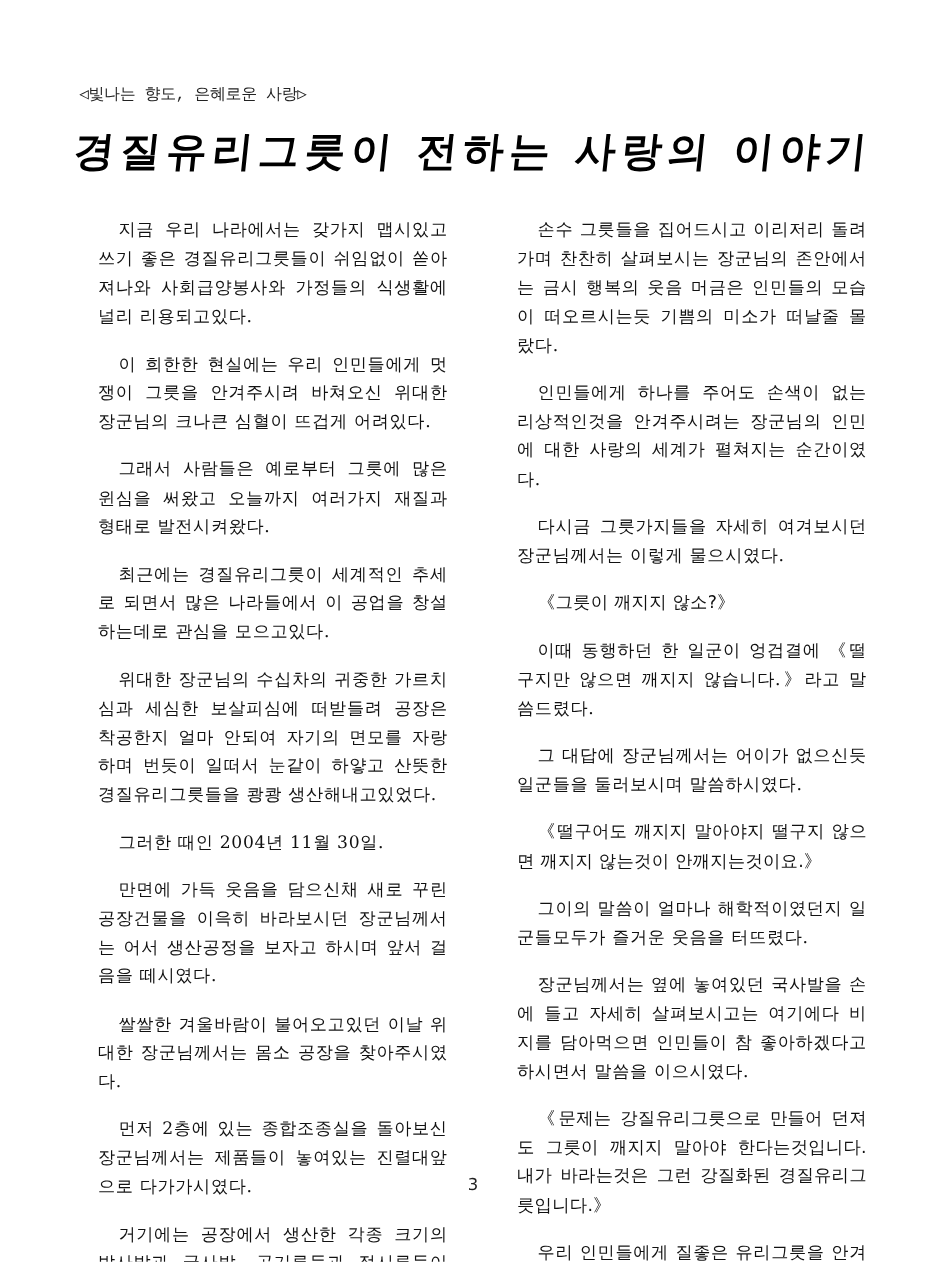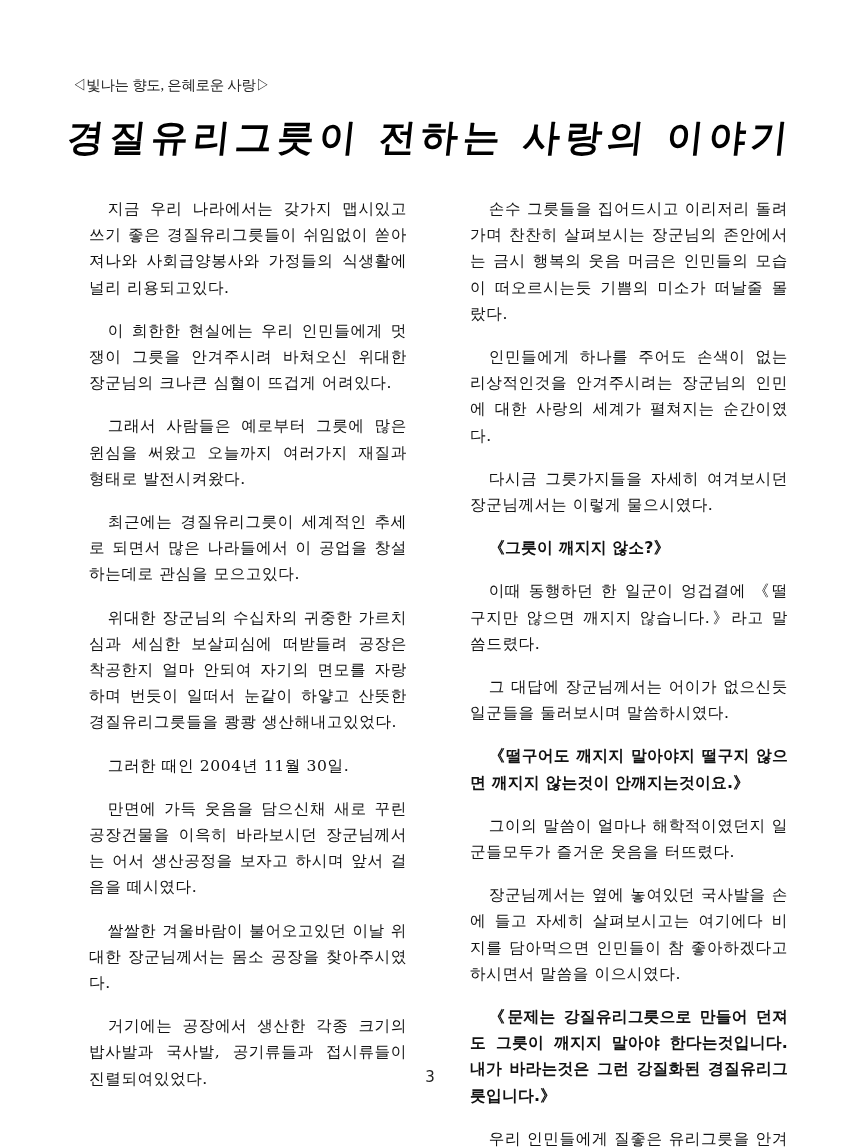--- a/index.html
+++ b/index.html
@@ -1,46 +1,47 @@
 <!DOCTYPE html>
 <html><head>
 <meta charset="utf-8">
 <style>
   html, body { margin: 0; padding: 0; background: #ffffff; }
   body { width: 860px; height: 1147px; position: relative; overflow: hidden;
          font-family: "DejaVu Serif", "Liberation Serif", serif; color: #111; }
-  .kicker { position: absolute; left: 72px; top: 76px; font-family: Liberation Serif, serif;
+  .kicker { position: absolute; left: 72px; top: 76px; font-family: Liberation Mono, monospace;
             font-size: 14.5px; color: #222; letter-spacing: -0.3px; }
   .title { position: absolute; left: 0; width: 860px; top: 113px; text-align: center;
            font-family: "DejaVu Serif", serif; font-weight: bold; font-size: 37px;
            letter-spacing: 5px; color: #000; transform: skewX(-6deg); }
   .col { position: absolute; top: 179px; width: 352px; font-size: 15.6px; line-height: 26.2px;
          text-align: justify; letter-spacing: 0.6px; }
   .col.left { left: 72px; }
   .col.right { left: 453px; }
   .col p { margin: 17px; text-indent: 1.2em; }
-  .col p.quote { font-family: "DejaVu Sans", sans-serif; letter-spacing: 0.2px; font-size: 15.8px; font-weight: bold; }
+  .col p.quote { font-family: "DejaVu Sans", sans-serif; letter-spacing: 0.2px; font-size: 15.8px; }
   .page-number { position: absolute; top: 1068px; left: 0; width: 860px; text-align: center;
                  font-family: "DejaVu Sans", sans-serif; font-size: 15px; color: #222; }
 </style>
 </head>
 <body>
 
 <div class="kicker">◁빛나는 향도, 은혜로운 사랑▷</div>
 <div class="title">경질유리그릇이 전하는 사랑의 이야기</div>
 
 <div class="col left">
   <p>지금 우리 나라에서는 갖가지 맵시있고 쓰기 좋은 경질유리그릇들이 쉬임없이 쏟아져나와 사회급양봉사와 가정들의 식생활에 널리 리용되고있다.</p>
   <p>이 희한한 현실에는 우리 인민들에게 멋쟁이 그릇을 안겨주시려 바쳐오신 위대한 장군님의 크나큰 심혈이 뜨겁게 어려있다.</p>
   <p>그래서 사람들은 예로부터 그릇에 많은 윈심을 써왔고 오늘까지 여러가지 재질과 형태로 발전시켜왔다.</p>
   <p>최근에는 경질유리그릇이 세계적인 추세로 되면서 많은 나라들에서 이 공업을 창설하는데로 관심을 모으고있다.</p>
   <p>위대한 장군님의 수십차의 귀중한 가르치심과 세심한 보살피심에 떠받들려 공장은 착공한지 얼마 안되여 자기의 면모를 자랑하며 번듯이 일떠서 눈같이 하얗고 산뜻한 경질유리그릇들을 쾅쾅 생산해내고있었다.</p>
   <p>그러한 때인 2004년 11월 30일.</p>
   <p>만면에 가득 웃음을 담으신채 새로 꾸린 공장건물을 이윽히 바라보시던 장군님께서는 어서 생산공정을 보자고 하시며 앞서 걸음을 떼시였다.</p>
   <p>쌀쌀한 겨울바람이 불어오고있던 이날 위대한 장군님께서는 몸소 공장을 찾아주시였다.</p>
+  <p>먼저 2층에 있는 종합조종실을 돌아보신 장군님께서는 제품들이 놓여있는 진렬대앞으로 다가가시였다.</p>
   <p>거기에는 공장에서 생산한 각종 크기의 밥사발과 국사발, 공기류들과 접시류들이 진렬되여있었다.</p>
 </div>
 
 <div class="col right">
   <p>손수 그릇들을 집어드시고 이리저리 돌려가며 찬찬히 살펴보시는 장군님의 존안에서는 금시 행복의 웃음 머금은 인민들의 모습이 떠오르시는듯 기쁨의 미소가 떠날줄 몰랐다.</p>
   <p>인민들에게 하나를 주어도 손색이 없는 리상적인것을 안겨주시려는 장군님의 인민에 대한 사랑의 세계가 펼쳐지는 순간이였다.</p>
   <p>다시금 그릇가지들을 자세히 여겨보시던 장군님께서는 이렇게 물으시였다.</p>
   <p class="quote">《그릇이 깨지지 않소?》</p>
   <p>이때 동행하던 한 일군이 엉겁결에 《떨구지만 않으면 깨지지 않습니다.》라고 말씀드렸다.</p>
   <p>그 대답에 장군님께서는 어이가 없으신듯 일군들을 둘러보시며 말씀하시였다.</p>

